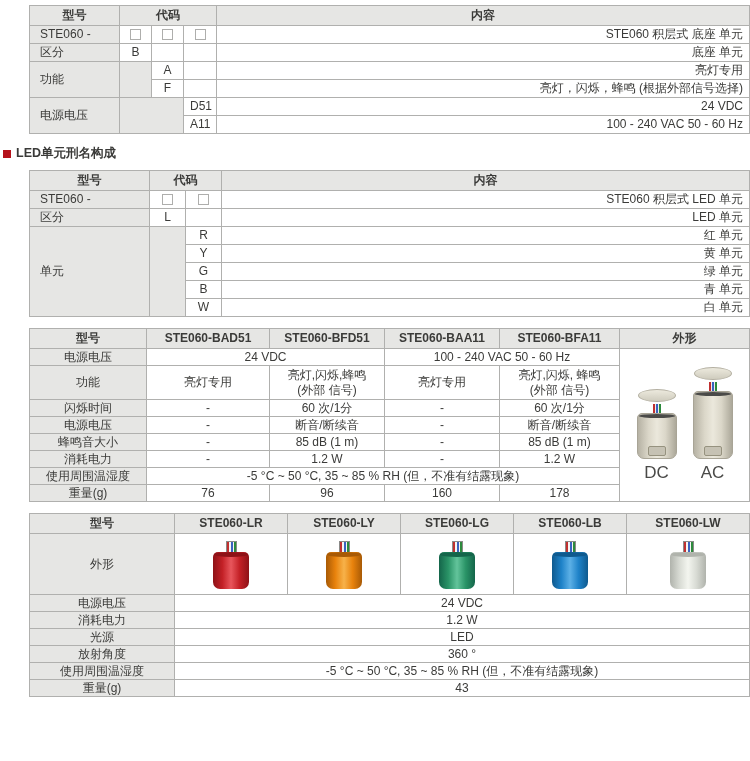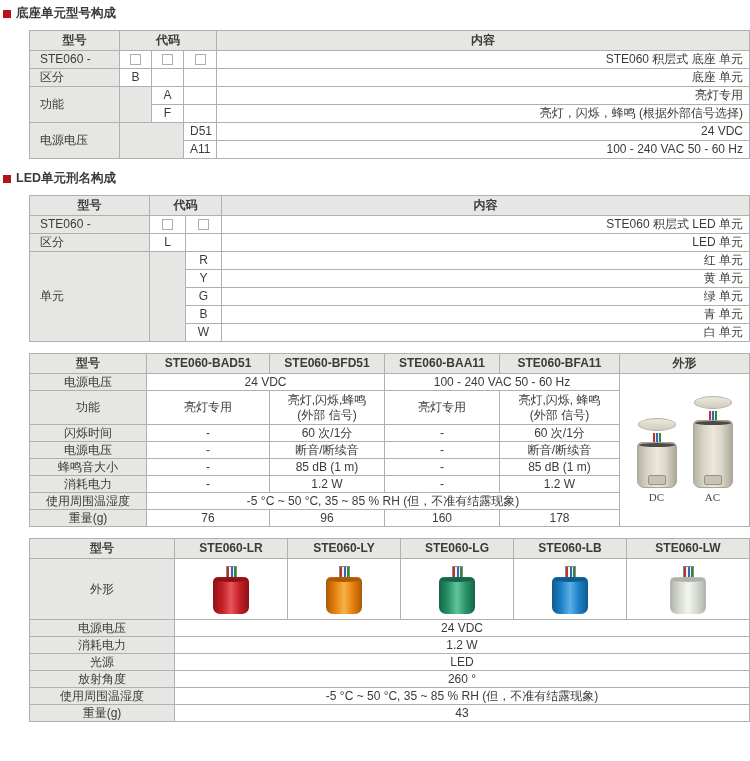--- a/index.html
+++ b/index.html
@@ -29,42 +29,38 @@
   .outline-cell{vertical-align:middle;}
   .base-wrap{display:flex;justify-content:center;align-items:flex-end;gap:16px;padding:4px 0;}
   .base-unit{display:flex;flex-direction:column;align-items:center;}
   .cap{width:36px;height:11px;background:linear-gradient(#ece9dd,#cfccbe);border:1px solid #b5b1a3;border-radius:50%;}
   .bwire{width:8px;height:9px;margin-top:2px;background:linear-gradient(90deg,#c03030 0 2px,#eeeeec 2px 3px,#3a62c0 3px 5px,#eeeeec 5px 6px,#2c8a3c 6px 8px);}
   .bcyl{position:relative;width:38px;background:linear-gradient(90deg,#b6b2a4,#dbd7c9 28%,#ebe8dc 50%,#dbd7c9 72%,#aca89a);border:1px solid #a8a496;border-radius:5px 5px 7px 7px;}
   .bcyl::before{content:"";position:absolute;top:0;left:1px;right:1px;height:4px;background:#4a4a48;border-radius:50%;}
   .bcyl::after{content:"";position:absolute;bottom:2px;left:50%;transform:translateX(-50%);width:16px;height:8px;background:#c6c2b4;border:1px solid #96927f;border-radius:2px;}
   .dc .bcyl{height:44px;}
   .ac .bcyl{height:66px;}
-  .img-label{font-size:11px;color:#4a4a48;margin-top:3px;font-family:Liberation Serif, serif;}
+  .img-label{font-size:17px;color:#4a4a48;margin-top:3px;}
   
   .led-unit{display:flex;flex-direction:column;align-items:center;padding:3px 0 2px 0;}
   .lconn{width:9px;height:10px;border:1px solid #8a8a88;border-bottom:none;background:linear-gradient(90deg,#c03030 0 2px,#f5f5f3 2px 4px,#3a62c0 4px 6px,#f5f5f3 6px 7px,#2c8a3c 7px 9px);}
   .lbody{position:relative;width:36px;height:37px;border-radius:5px 5px 7px 7px;background:linear-gradient(90deg,var(--d),var(--m) 26%,var(--l) 50%,var(--m) 74%,var(--d));}
   .lbody::before{content:"";position:absolute;top:0;left:1px;right:1px;height:5px;background:var(--d);border-radius:50%;}
   .lr{--d:#8e1217;--m:#c32026;--l:#e8565c;}
   .ly{--d:#a85a05;--m:#e8820c;--l:#f7b24a;}
   .lg{--d:#14654a;--m:#2a9467;--l:#63c49b;}
   .lb{--d:#0f5a8e;--m:#1e82c8;--l:#5cb0e6;}
   .lw{--d:#b0b3ac;--m:#d7dad3;--l:#f3f5ef;}
 </style>
 </head>
 <body>
 
 <div class="page">
 
   <div class="sec">
-    <div class="sec-title">
-      <span class="bullet"></span>
-      <span>底座单元型号构成</span>
-    </div>
     <table>
       <colgroup>
           <col style="width:90px">
           <col style="width:32px">
           <col style="width:32px">
           <col style="width:33px">
           <col>
         </colgroup>
       <tbody>
           <tr class="hd">
@@ -323,21 +319,21 @@
       <tr class="r3">
         <td class="lblc">消耗电力</td>
         <td class="val" colspan="5">1.2 W</td>
       </tr>
       <tr class="r3">
         <td class="lblc">光源</td>
         <td class="val" colspan="5">LED</td>
       </tr>
       <tr class="r3">
         <td class="lblc">放射角度</td>
-        <td class="val" colspan="5">260 °</td>
+        <td class="val" colspan="5">360 °</td>
       </tr>
       <tr class="r3">
         <td class="lblc">使用周围温湿度</td>
         <td class="val" colspan="5">-5 °C ~ 50 °C, 35 ~ 85 % RH (但，不准有结露现象)</td>
       </tr>
       <tr class="r3">
         <td class="lblc">重量(g)</td>
         <td class="val" colspan="5">43</td>
       </tr>
     </tbody>

